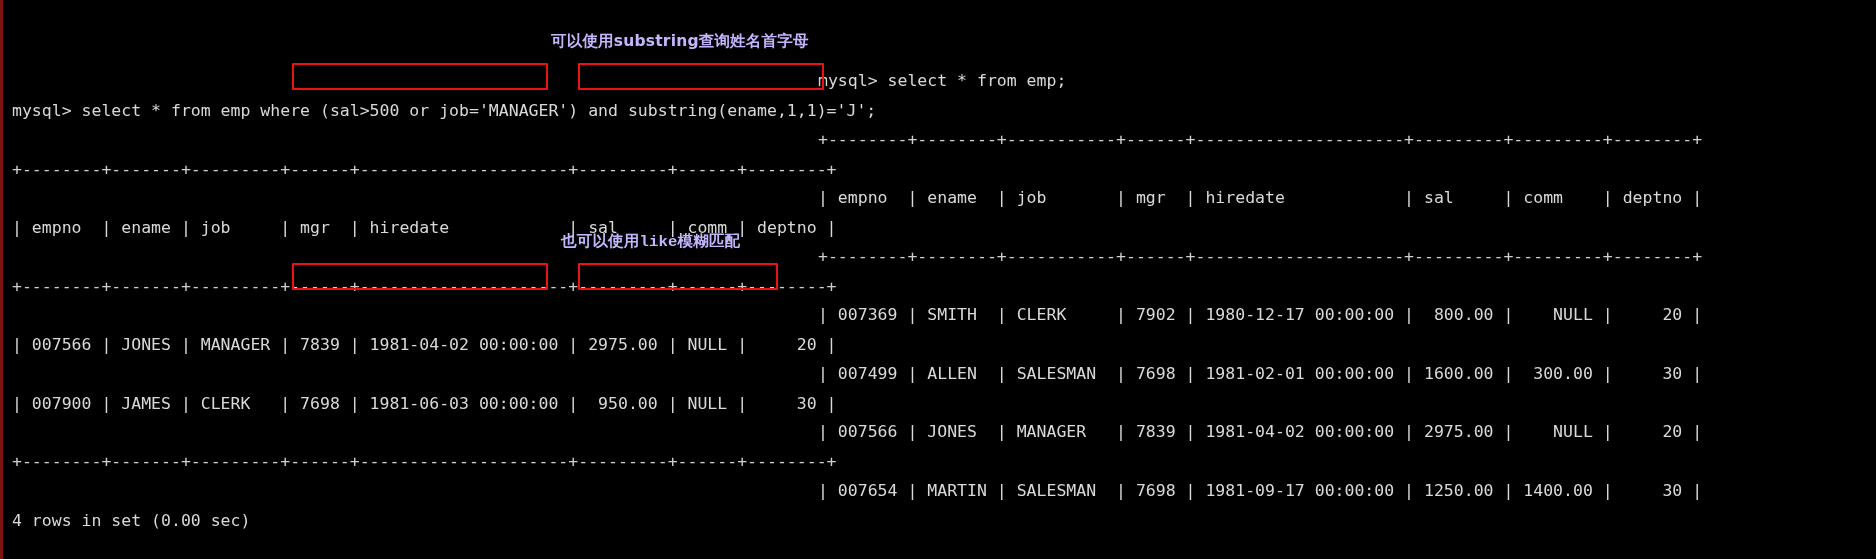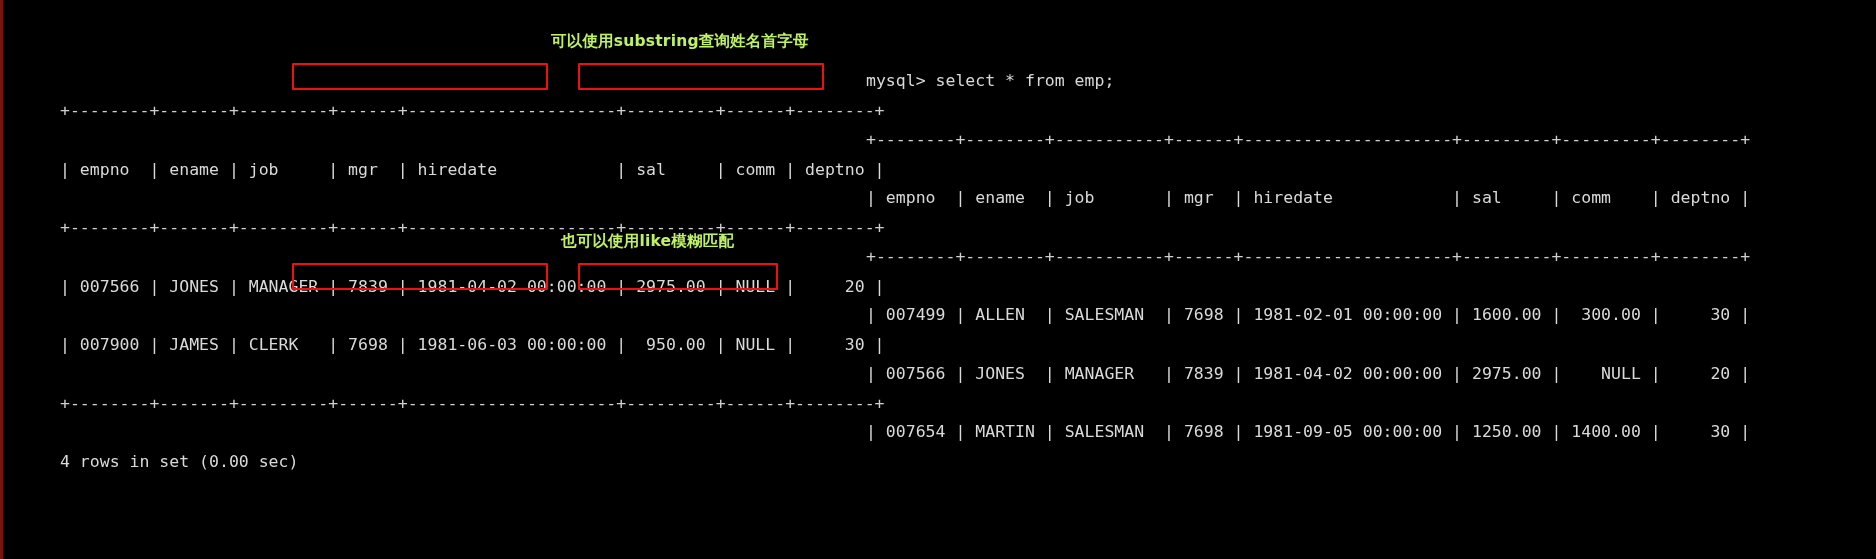--- a/index.html
+++ b/index.html
@@ -38,34 +38,34 @@
     color: #d9d9d9;
   }
   #left-panel {
     left: 12px;
     top: 62px;
   }
   #right-panel {
     left: 818px;
     top: 32px;
   }
-  .term-line { height: 19.5px; margin-left: 48px; }
+  .term-line { height: 19.5px; }
   .rule { color: #cfcfcf; }
   
   .annot {
     position: absolute;
-    color: #bef264;
+    color: #c4b5fd;
     font-family: "DejaVu Sans", "Liberation Sans", sans-serif;
     font-weight: bold;
     font-size: 15.5px;
     white-space: nowrap;
     letter-spacing: 0.2px;
   }
   #annot-substring { left: 551px; top: 31px; }
-  #annot-like      { left: 561px; top: 231px; }
+  #annot-like      { left: 561px; top: 231px; font-family: Liberation Mono, monospace; }
   
   .redbox {
     position: absolute;
     border: 2.5px solid #ee1111;
     box-sizing: border-box;
     pointer-events: none;
     border-radius: 1px;
   }
   #box-q1-a { left: 292px; top: 63px;  width: 256px; height: 27px; }
   #box-q1-b { left: 578px; top: 63px;  width: 246px; height: 27px; }
@@ -73,20 +73,21 @@
   #box-q2-b { left: 578px; top: 263px; width: 200px; height: 27px; }
 </style>
 </head>
 <body>
 
 <div id="root">
 
   <div class="left-edge"></div>
 
   <div class="panel" id="left-panel">
+    <div class="term-line"><span>mysql&gt; select * from emp where (sal&gt;500 or job='MANAGER') and substring(ename,1,1)='J';</span></div>
     <div class="term-line rule">+--------+-------+---------+------+---------------------+---------+------+--------+</div>
     <div class="term-line">| empno  | ename | job     | mgr  | hiredate            | sal     | comm | deptno |</div>
     <div class="term-line rule">+--------+-------+---------+------+---------------------+---------+------+--------+</div>
     <div class="term-line">| 007566 | JONES | MANAGER | 7839 | 1981-04-02 00:00:00 | 2975.00 | NULL |     20 |</div>
     <div class="term-line">| 007900 | JAMES | CLERK   | 7698 | 1981-06-03 00:00:00 |  950.00 | NULL |     30 |</div>
     <div class="term-line rule">+--------+-------+---------+------+---------------------+---------+------+--------+</div>
     <div class="term-line">4 rows in set (0.00 sec)</div>
     
     
     
@@ -97,23 +98,24 @@
     
     
     
   </div>
 
   <div class="panel" id="right-panel">
     <div class="term-line"><span>mysql&gt; select * from emp;</span></div>
     <div class="term-line rule">+--------+--------+-----------+------+---------------------+---------+---------+--------+</div>
     <div class="term-line">| empno  | ename  | job       | mgr  | hiredate            | sal     | comm    | deptno |</div>
     <div class="term-line rule">+--------+--------+-----------+------+---------------------+---------+---------+--------+</div>
+    <div class="term-line">| 007369 | SMITH  | CLERK     | 7902 | 1980-12-17 00:00:00 |  800.00 |    NULL |     20 |</div>
     <div class="term-line">| 007499 | ALLEN  | SALESMAN  | 7698 | 1981-02-01 00:00:00 | 1600.00 |  300.00 |     30 |</div>
     <div class="term-line">| 007566 | JONES  | MANAGER   | 7839 | 1981-04-02 00:00:00 | 2975.00 |    NULL |     20 |</div>
-    <div class="term-line">| 007654 | MARTIN | SALESMAN  | 7698 | 1981-09-05 00:00:00 | 1250.00 | 1400.00 |     30 |</div>
+    <div class="term-line">| 007654 | MARTIN | SALESMAN  | 7698 | 1981-09-17 00:00:00 | 1250.00 | 1400.00 |     30 |</div>
     
     
     
     
     
     
     
     
     
     

